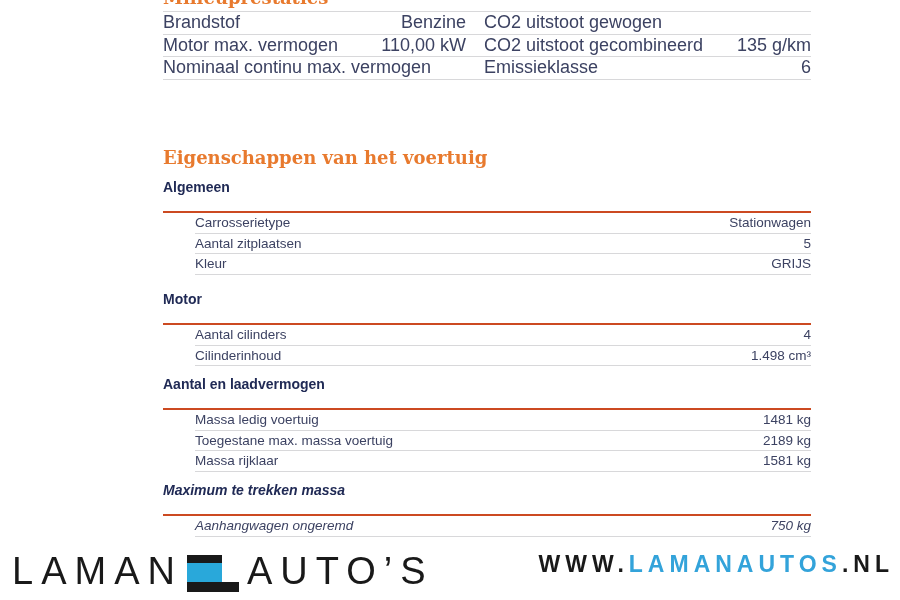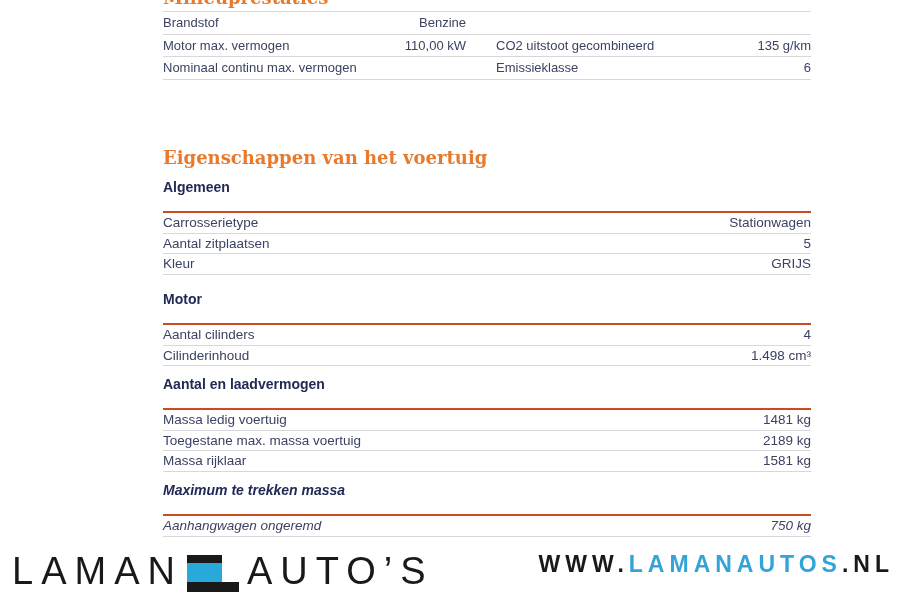--- a/index.html
+++ b/index.html
@@ -45,43 +45,44 @@
     position: absolute;
     left: 0; right: 0;
     top: 11px;
     border-top: 1px solid var(--row-border);
   }
   .trow {
     height: 22.5px;
     border-bottom: 1px solid var(--row-border);
     display: grid;
     grid-template-columns: 303px 1fr;
-    column-gap: 30px;
+    column-gap: 18px;
     align-items: center;
-    font-size: 13px;
+    font-size: 18px;
   }
   .pair { display: flex; justify-content: space-between; align-items: baseline; }
 
   
   .subsection { position: absolute; left: 0; right: 0; }
   .sub-head {
     font-size: 14px;
     line-height: 14px;
     font-weight: bold;
     color: var(--navy);
     padding-bottom: 17px;
     border-bottom: 2px solid var(--rule-orange);
   }
   .srow {
     height: 20.5px;
     border-bottom: 1px solid var(--row-border);
     display: flex;
     justify-content: space-between;
     align-items: center;
     font-size: 13.5px;
+    margin-left: 32px;
   }
   #sub-algemeen { top: 180px; }
   #sub-motor    { top: 292px; }
   #sub-massa    { top: 377px; }
   #sub-trekken  { top: 483px; font-style: italic; }
 
   
   .logo {
     position: absolute;
     left: 12px;
@@ -124,20 +125,24 @@
 
 <div class="content">
 
   <div class="sec-title" id="milieu-title">Milieuprestaties</div>
 
   <div class="env-table">
     <div class="trow">
       <div class="pair">
         <span>Brandstof</span>
         <span>Benzine</span>
+      </div>
+      <div class="pair">
+        <span>CO2 uitstoot gewogen</span>
+        <span></span>
       </div>
     </div>
     <div class="trow">
       <div class="pair">
         <span>Motor max. vermogen</span>
         <span>110,00 kW</span>
       </div>
       <div class="pair">
         <span>CO2 uitstoot gecombineerd</span>
         <span>135 g/km</span>

